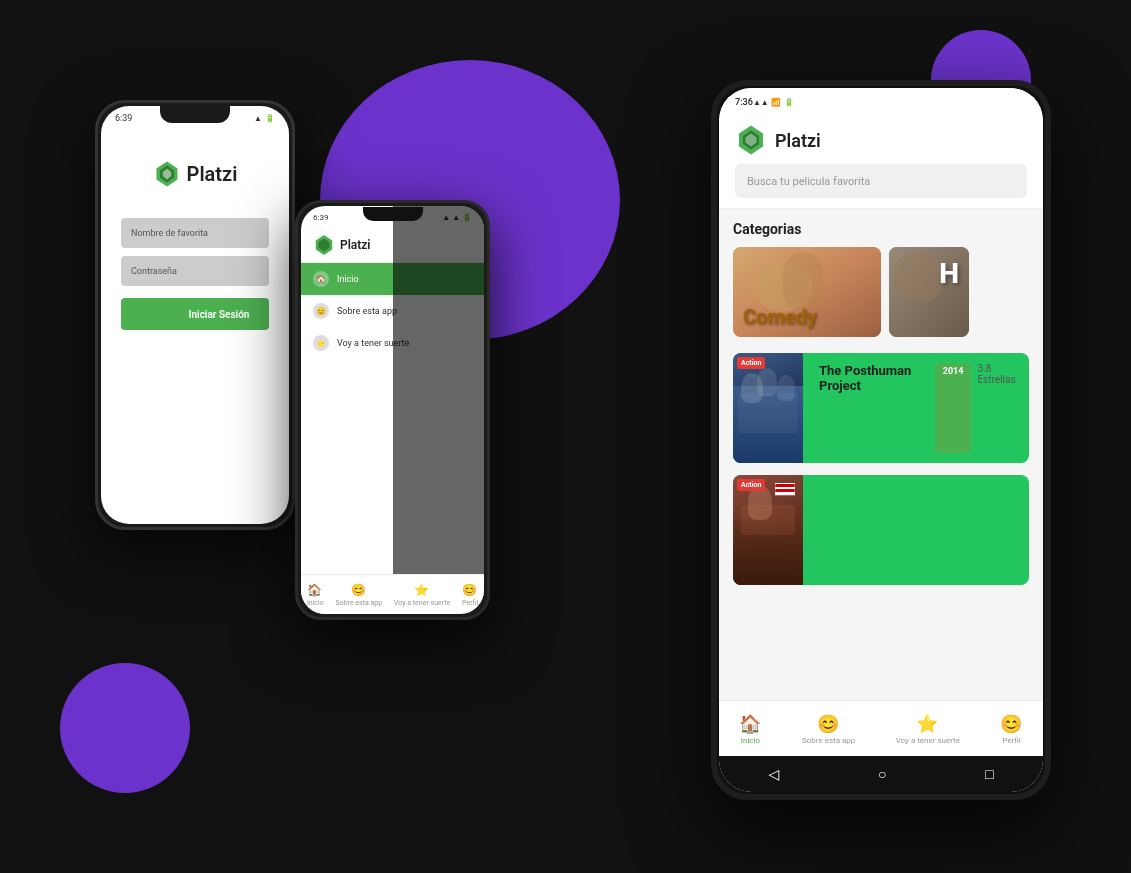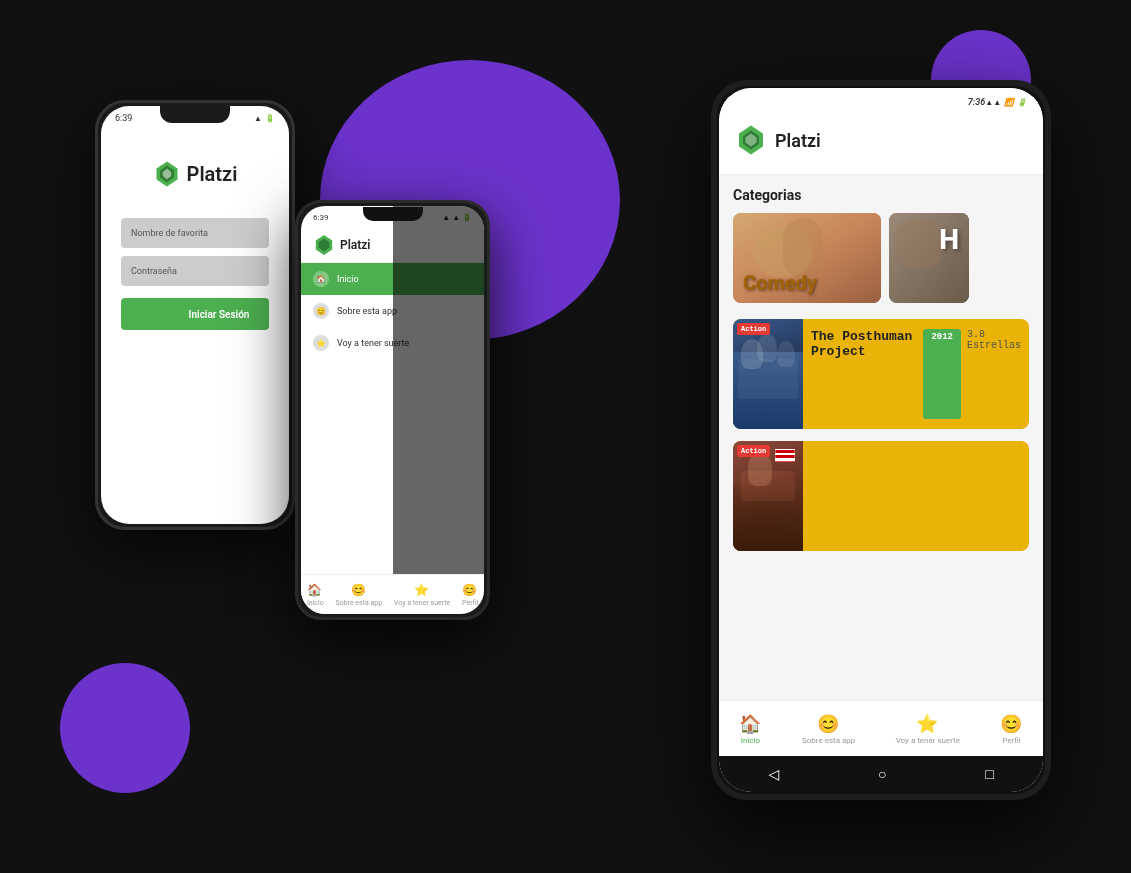--- a/index.html
+++ b/index.html
@@ -238,26 +238,25 @@
       border-radius: 32px;
       overflow: hidden;
       display: flex;
       flex-direction: column;
     }
     .phone3-status-bar {
       height: 28px;
       background: #fff;
       display: flex;
       align-items: center;
-      justify-content: flex-end;
+      justify-content: flex-start;
       padding: 0 16px;
       font-size: 9px;
       color: #333;
       font-weight: 600;
-      font-style: italic;
     }
     .phone3-header {
       background: #fff;
       padding: 8px 16px 10px;
       border-bottom: 1px solid #eee;
     }
     .phone3-logo-row {
       display: flex;
       align-items: center;
       gap: 8px;
@@ -331,27 +330,26 @@
       top: 10px; right: 10px;
       font-size: 28px;
       font-weight: 800;
       color: #fff;
       text-shadow: 2px 2px 4px rgba(0,0,0,0.4);
     }
 
     .recommended-section { margin-bottom: 10px; }
     .movie-card {
       display: flex;
-      gap: 8px;
-      background: #eab308;
+      gap: 16px;
+      background: #22c55e;
       border-radius: 8px;
       padding: 0;
       margin-bottom: 12px;
       overflow: hidden;
-      font-family: Liberation Mono, monospace;
     }
     .movie-poster {
       width: 70px;
       height: 110px;
       flex-shrink: 0;
       position: relative;
       overflow: hidden;
     }
     .movie-poster-bg {
       width: 100%; height: 100%;
@@ -561,20 +559,23 @@
       </div>
 
       <div class="phone3-header">
         <div class="phone3-logo-row">
           <svg class="platzi-svg-lg" viewBox="0 0 40 40">
             <polygon points="20,2 35,12 35,28 20,38 5,28 5,12" fill="#4caf50"></polygon>
             <polygon points="20,8 30,15 30,25 20,32 10,25 10,15" fill="#2e7d32"></polygon>
             <polygon points="20,12 27,17 27,23 20,28 13,23 13,17" fill="rgba(255,255,255,0.4)"></polygon>
           </svg>
           <span class="phone3-app-name">Platzi</span>
+        </div>
+        <div class="search-bar">
+          <span>Busca tu película favorita</span>
         </div>
       </div>
 
       <div class="phone3-content">
 
         <div class="section-title">Categorias</div>
         <div class="categories-row">
 
           <div class="category-card">
             <div class="comedy-bg category-bg">
@@ -605,21 +606,21 @@
                 <div style="position:absolute;bottom:0;left:0;right:0;height:70%;background:linear-gradient(to bottom, #3a5a8a, #1a3a6a);"></div>
                 <div style="position:absolute;top:20px;left:8px;width:22px;height:30px;background:rgba(255,255,255,0.15);border-radius:50% 50% 30% 30%;"></div>
                 <div style="position:absolute;top:15px;left:24px;width:20px;height:28px;background:rgba(255,255,255,0.12);border-radius:50% 50% 30% 30%;"></div>
                 <div style="position:absolute;top:22px;left:44px;width:18px;height:26px;background:rgba(255,255,255,0.1);border-radius:50% 50% 30% 30%;"></div>
                 <div style="position:absolute;top:40px;left:5px;right:5px;height:40px;background:rgba(255,255,255,0.05);"></div>
               </div>
               <div class="movie-poster-tag">Action</div>
             </div>
             <div class="movie-info">
               <div class="movie-title">The Posthuman Project</div>
-              <div class="movie-year-badge">2012</div>
+              <div class="movie-year-badge">2014</div>
               <div class="movie-rating">3.8 Estrellas</div>
             </div>
           </div>
 
           <div class="movie-card">
             <div class="movie-poster">
               <div class="movie-poster-bg" style="background:linear-gradient(160deg, #8a4a3a 0%, #5a2a1a 60%, #4a2a1a 100%);">
 
                 <div style="position:absolute;bottom:0;left:0;right:0;height:60%;background:linear-gradient(to bottom, rgba(100,50,30,0.5), #3a1a0a);"></div>
                 <div style="position:absolute;top:10px;left:15px;width:24px;height:35px;background:rgba(255,200,150,0.2);border-radius:50% 50% 30% 30%;"></div>

